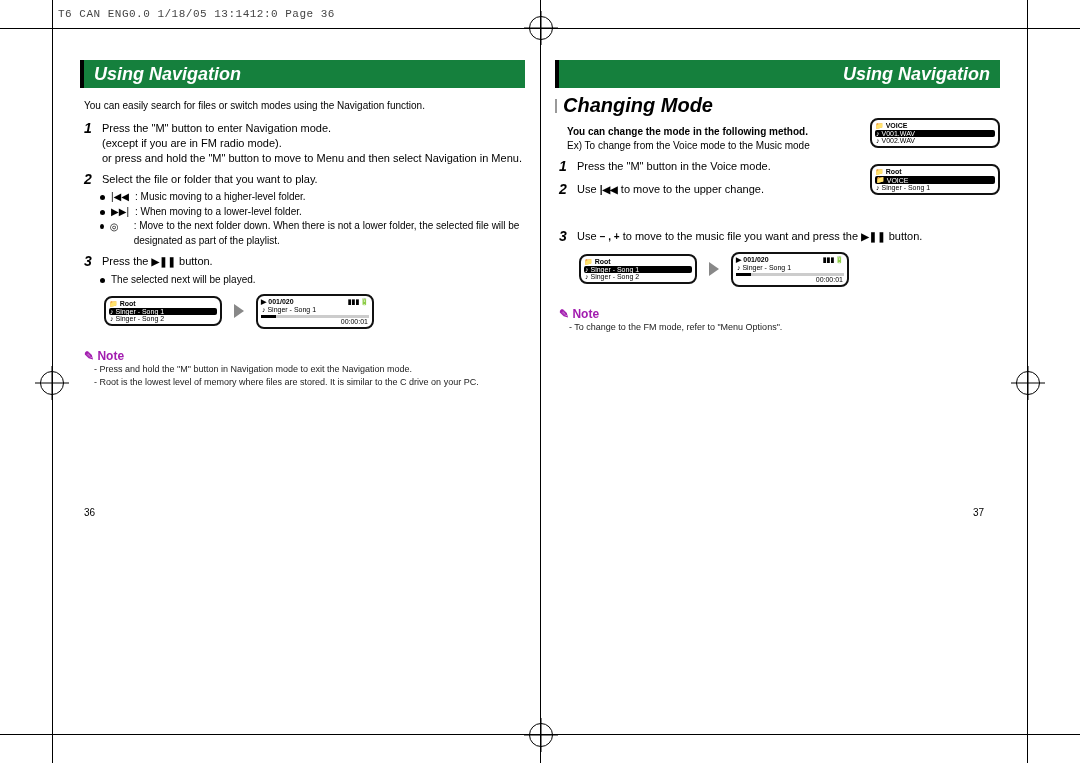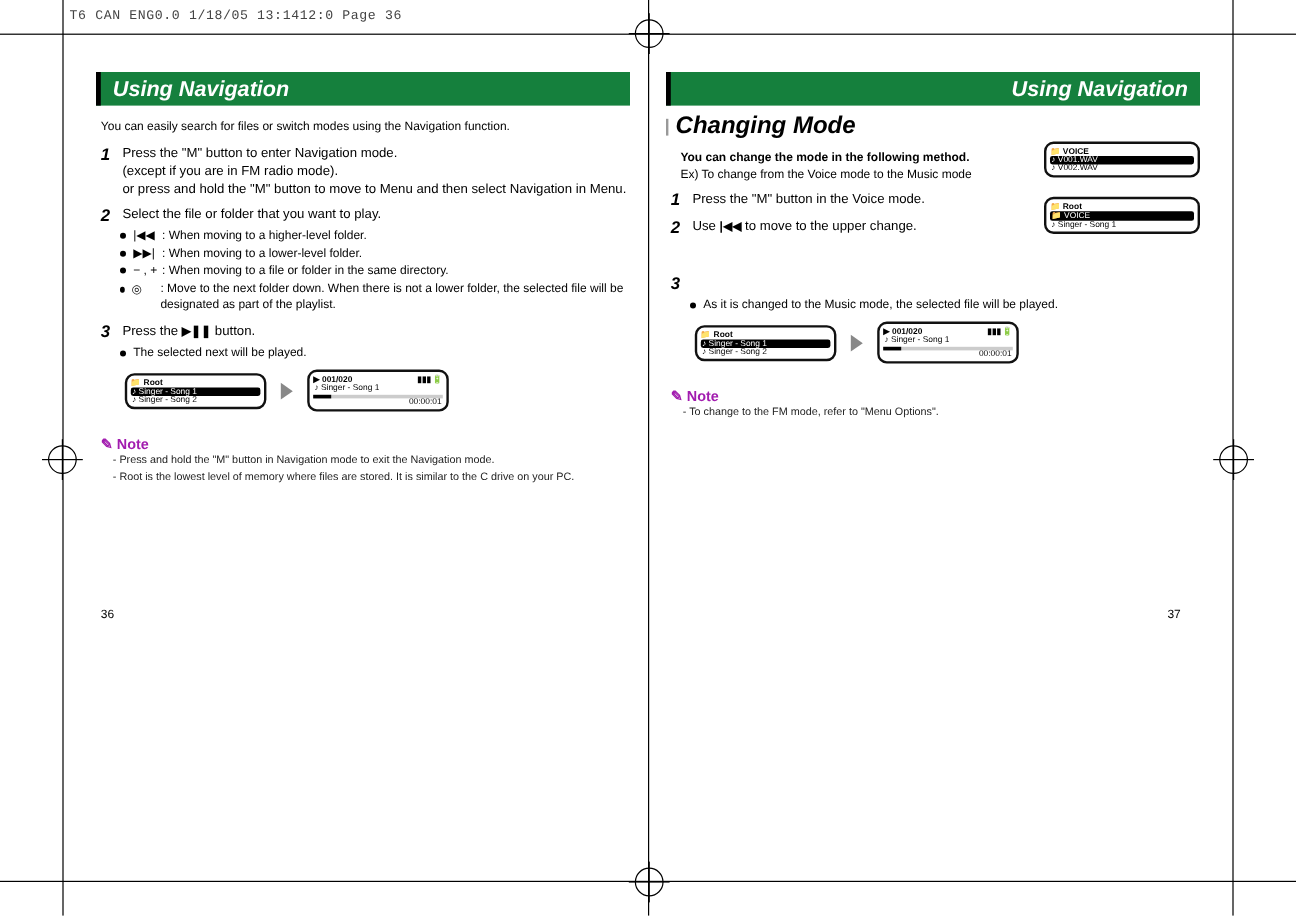--- a/index.html
+++ b/index.html
@@ -127,23 +127,22 @@
         <div class="stepbody" style="white-space:pre-line">Press the "M" button to enter Navigation mode.
 (except if you are in FM radio mode).
 or press and hold the "M" button to move to Menu and then select Navigation in Menu.</div>
       </div>
 
       <div class="step">
         <div class="stepnum">2</div>
         <div class="stepbody">Select the file or folder that you want to play.</div>
       </div>
       <div class="sub">
-        <div><span class="dot"></span><span class="sym">|◀◀</span>: <span>When moving to a higher-level folder.</span></div>
+        <div><span class="dot"></span><span class="sym">|◀◀</span>: <span>Music moving to a higher-level folder.</span></div>
         <div><span class="dot"></span><span class="sym">▶▶|</span>: <span>When moving to a lower-level folder.</span></div>
-        <div><span class="dot"></span><span class="sym">− , +</span>: <span>When moving to a file or folder in the same directory.</span></div>
         <div style="display:flex">
             <span class="dot" style="margin-top:5px"></span>
             <span class="sym" style="margin-top:1px">◎</span>
             <span>: <span>Move to the next folder down. When there is not a lower folder, the selected file will be designated as part of the playlist.</span></span>
           </div>
       </div>
 
       <div class="step">
         <div class="stepnum">3</div>
         <div class="stepbody"><span>Press the </span><b class="sym-btn">▶❚❚</b><span> button.</span></div>
@@ -209,23 +208,21 @@
         </div>
 
         <div class="step">
           <div class="stepnum">2</div>
           <div class="stepbody"><span>Use </span><b class="sym-btn">|◀◀</b><span> to move to the upper change.</span></div>
         </div>
       </div>
 
       <div class="step" style="margin-top:30px">
         <div class="stepnum">3</div>
-      </div>
-      <div class="sub">
-        <span class="dot"></span><span>As it is changed to the Music mode, the selected file will be played.</span>
+        <div class="stepbody"><span>Use </span><b class="sym-btn">− , +</b><span> to move to the music file you want and press the </span><b class="sym-btn">▶❚❚</b><span> button.</span></div>
       </div>
 
       <div class="lcd-row2">
         <div class="lcd">
           <div class="hdr">
               <span>📁 <span>Root</span></span>
             </div>
           <div class="row inv">
               <span class="mic">♪</span>
               <span>Singer - Song 1</span>

